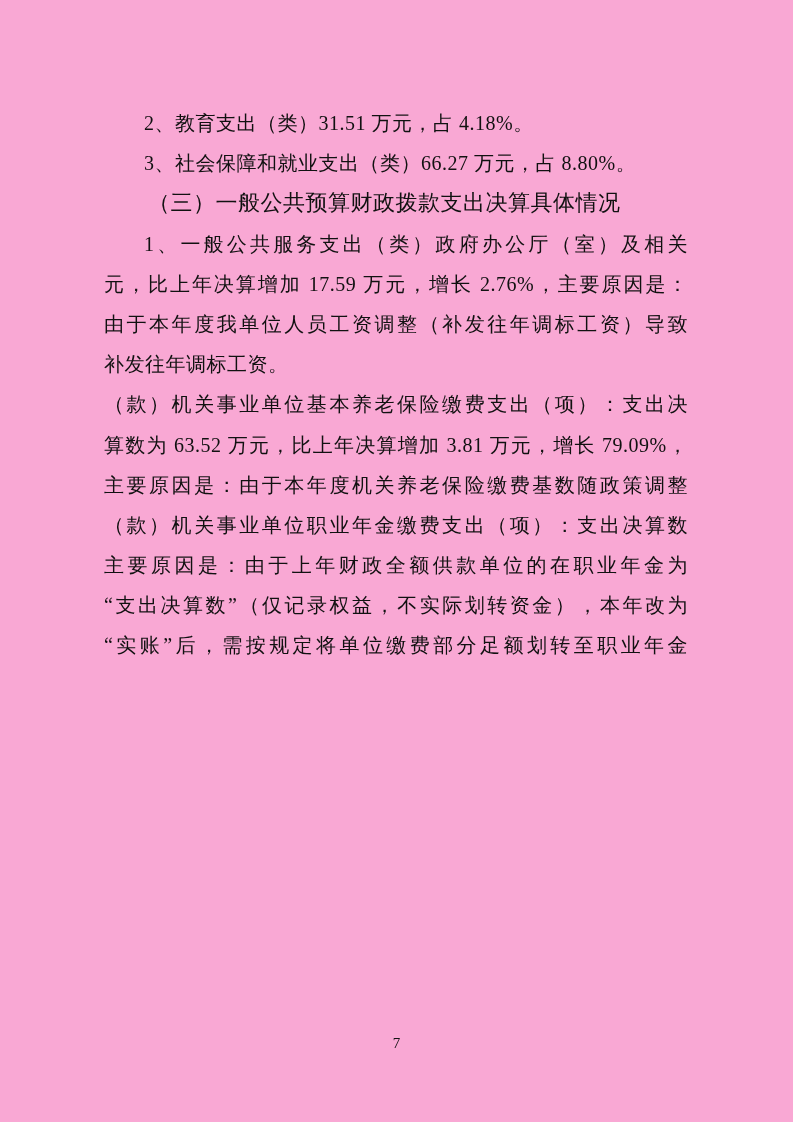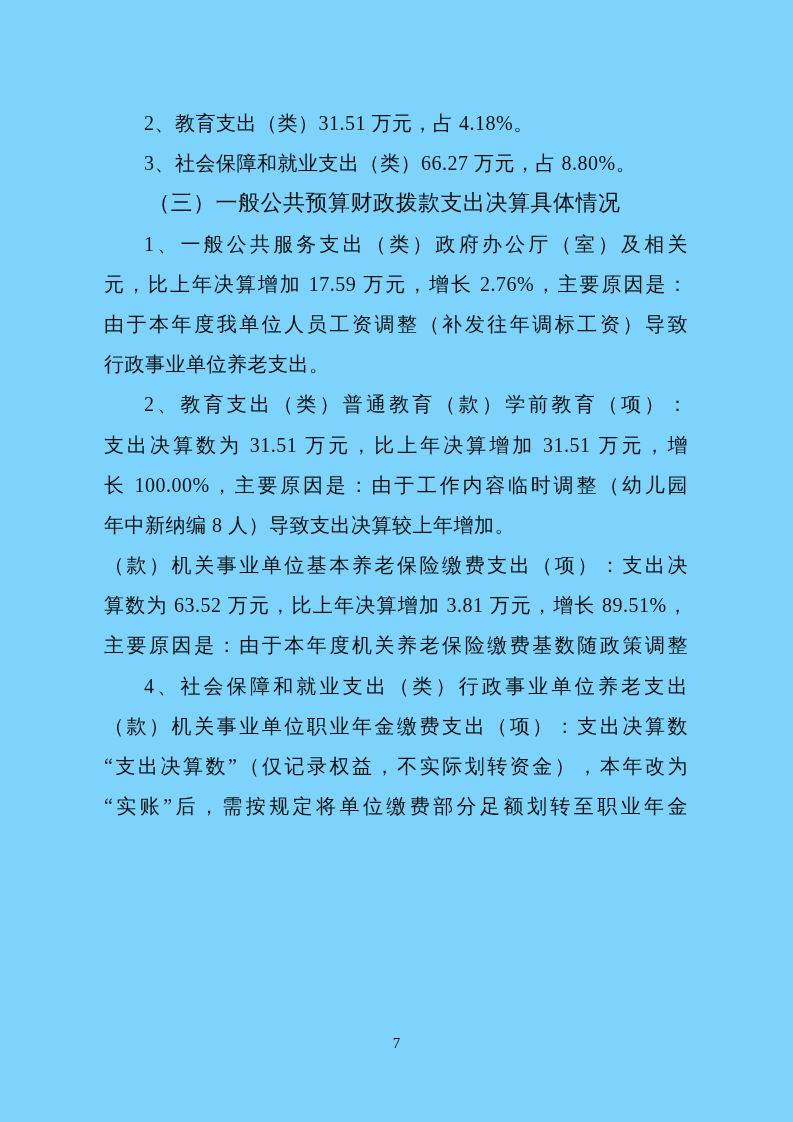--- a/index.html
+++ b/index.html
@@ -4,21 +4,21 @@
 <style>
   html, body {
     margin: 0;
     padding: 0;
     background: #ffffff;
   }
   .sheet {
     position: relative;
     width: 793px;
     height: 1122px;
-    background: #7dd3fc;
+    background: #f9a8d4;
     overflow: hidden;
     font-family: "Liberation Serif", "DejaVu Serif", serif;
     color: #111111;
   }
   .body-text {
     position: absolute;
     left: 104px;
     top: 103px;
     width: 584px;
   }
@@ -65,36 +65,30 @@
       <div class="para body">
         <div class="line first endline">3、社会保障和就业支出（类）66.27 万元，占 8.80%。</div>
       </div>
       <div class="para heading">
         <div class="line first endline">（三）一般公共预算财政拨款支出决算具体情况</div>
       </div>
       <div class="para body">
         <div class="line first">1、一般公共服务支出（类）政府办公厅（室）及相关</div>
         <div class="line">元，比上年决算增加 17.59 万元，增长 2.76%，主要原因是：</div>
         <div class="line">由于本年度我单位人员工资调整（补发往年调标工资）导致</div>
-        <div class="line endline">行政事业单位养老支出。</div>
-      </div>
-      <div class="para body">
-        <div class="line first">2、教育支出（类）普通教育（款）学前教育（项）：</div>
-        <div class="line">支出决算数为 31.51 万元，比上年决算增加 31.51 万元，增</div>
-        <div class="line">长 100.00%，主要原因是：由于工作内容临时调整（幼儿园</div>
-        <div class="line endline">年中新纳编 8 人）导致支出决算较上年增加。</div>
+        <div class="line endline">补发往年调标工资。</div>
       </div>
       <div class="para body">
         <div class="line">（款）机关事业单位基本养老保险缴费支出（项）：支出决</div>
-        <div class="line">算数为 63.52 万元，比上年决算增加 3.81 万元，增长 89.51%，</div>
+        <div class="line">算数为 63.52 万元，比上年决算增加 3.81 万元，增长 79.09%，</div>
         <div class="line">主要原因是：由于本年度机关养老保险缴费基数随政策调整</div>
       </div>
       <div class="para body">
-        <div class="line first">4、社会保障和就业支出（类）行政事业单位养老支出</div>
         <div class="line">（款）机关事业单位职业年金缴费支出（项）：支出决算数</div>
+        <div class="line">主要原因是：由于上年财政全额供款单位的在职业年金为</div>
         <div class="line">“支出决算数”（仅记录权益，不实际划转资金），本年改为</div>
         <div class="line">“实账”后，需按规定将单位缴费部分足额划转至职业年金</div>
       </div>
     </div>
   <div class="footer">
     <span class="pagenum">7</span>
   </div>
 </div>
 
 </body></html>

